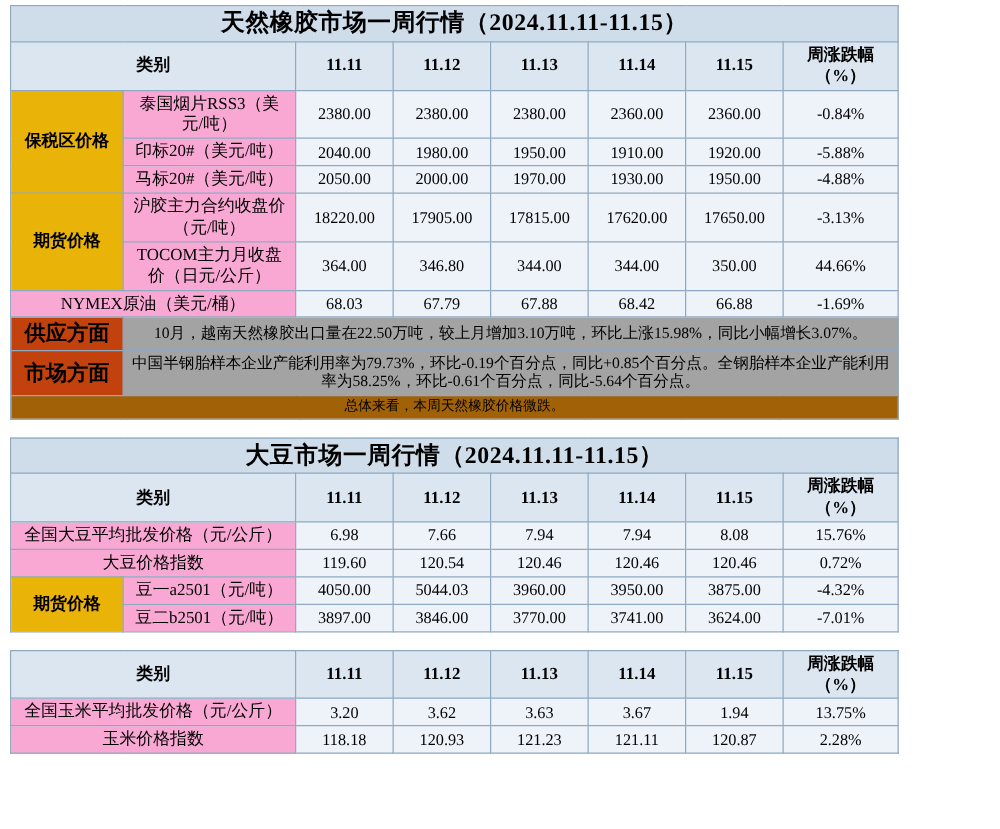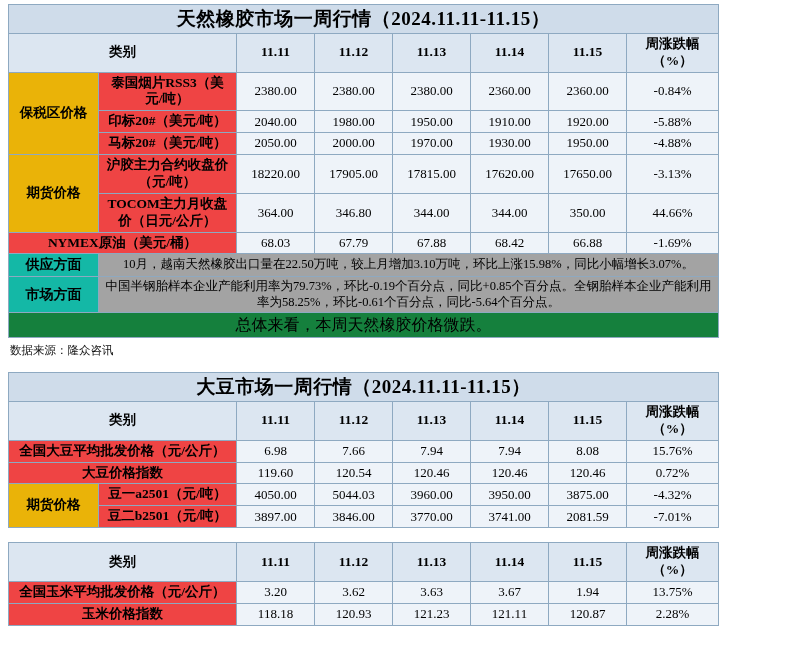--- a/index.html
+++ b/index.html
@@ -41,50 +41,50 @@
     letter-spacing: 0.5px;
     padding: 6px 4px;
     border: 1px solid #8ea9c1;
   }
   .hdr {
     background: #dce6f1;
     font-weight: bold;
     font-size: 13.5px;
   }
   .rowlabel {
-    background: #ef4444;
-    font-weight: bold;
+    background: #f9a8d4;
+    font-weight: normal;
     font-size: 13.5px;
   }
   .groupcell {
     background: #eab308;
     font-weight: bold;
     font-size: 13.5px;
   }
   .datacell {
     background: #eef3f9;
     font-size: 13px;
   }
   .narr-label {
-    background: #14b8a6;
+    background: #c2410c;
     font-weight: bold;
-    font-size: 14px;
+    font-size: 17px;
     width: 92px;
   }
   .narr-text {
     background: #a3a3a3;
     text-align: left;
     font-size: 12.5px;
     line-height: 1.5;
     padding: 4px 6px;
   }
   .summary {
-    background: #15803d;
+    background: #a16207;
     text-align: left;
-    font-size: 16px;
+    font-size: 11px;
     line-height: 1.5;
     padding: 3px 6px;
   }
   .source {
     font-size: 11.5px;
     padding: 5px 2px 0 2px;
     text-align: left;
     color: #111;
   }
   .w-day { width: 78px; }
@@ -188,21 +188,20 @@
         </tr>
         <tr>
           <td class="narr-label">市场方面</td>
           <td class="narr-text" colspan="7">中国半钢胎样本企业产能利用率为79.73%，环比-0.19个百分点，同比+0.85个百分点。全钢胎样本企业产能利用率为58.25%，环比-0.61个百分点，同比-5.64个百分点。</td>
         </tr>
         <tr>
           <td class="summary" colspan="8">总体来看，本周天然橡胶价格微跌。</td>
         </tr>
       </tbody>
     </table>
-    <div class="source">数据来源：隆众咨讯</div>
   </div>
 
   <div class="block">
     <table class="rpt">
       <colgroup>
         <col class="w-grp">
           <col class="w-sub">
         <col class="w-day">
           <col class="w-day">
           <col class="w-day">
@@ -250,21 +249,21 @@
           <td class="datacell">3950.00</td>
           <td class="datacell">3875.00</td>
           <td class="datacell">-4.32%</td>
         </tr>
         <tr>
           <td class="rowlabel">豆二b2501（元/吨）</td>
           <td class="datacell">3897.00</td>
           <td class="datacell">3846.00</td>
           <td class="datacell">3770.00</td>
           <td class="datacell">3741.00</td>
-          <td class="datacell">2081.59</td>
+          <td class="datacell">3624.00</td>
           <td class="datacell">-7.01%</td>
         </tr>
       </tbody>
     </table>
   </div>
 
   <div class="block">
     <table class="rpt">
       <colgroup>
         <col class="w-grp">

